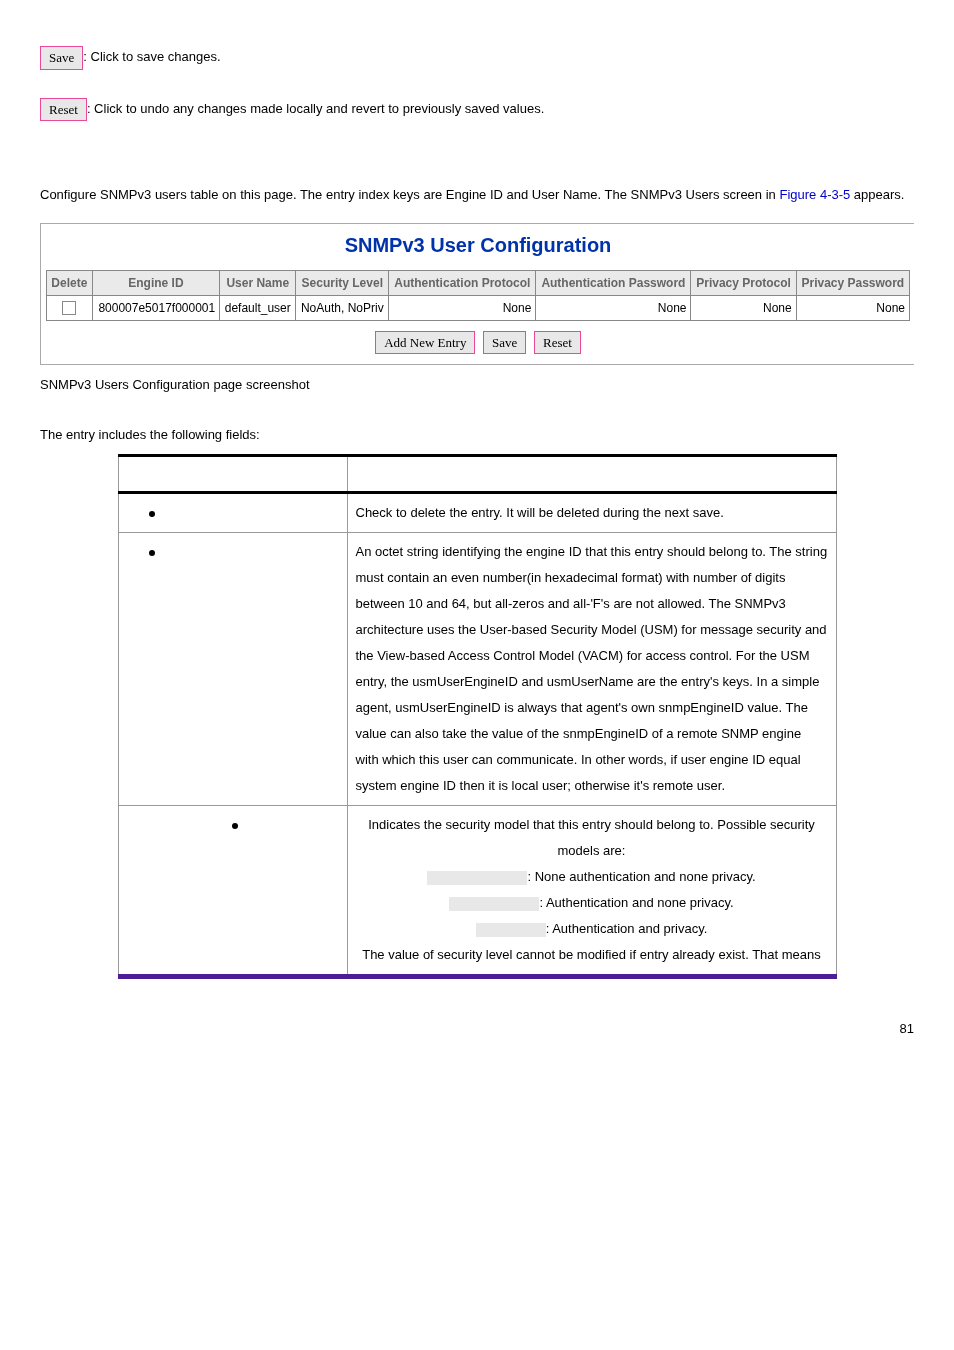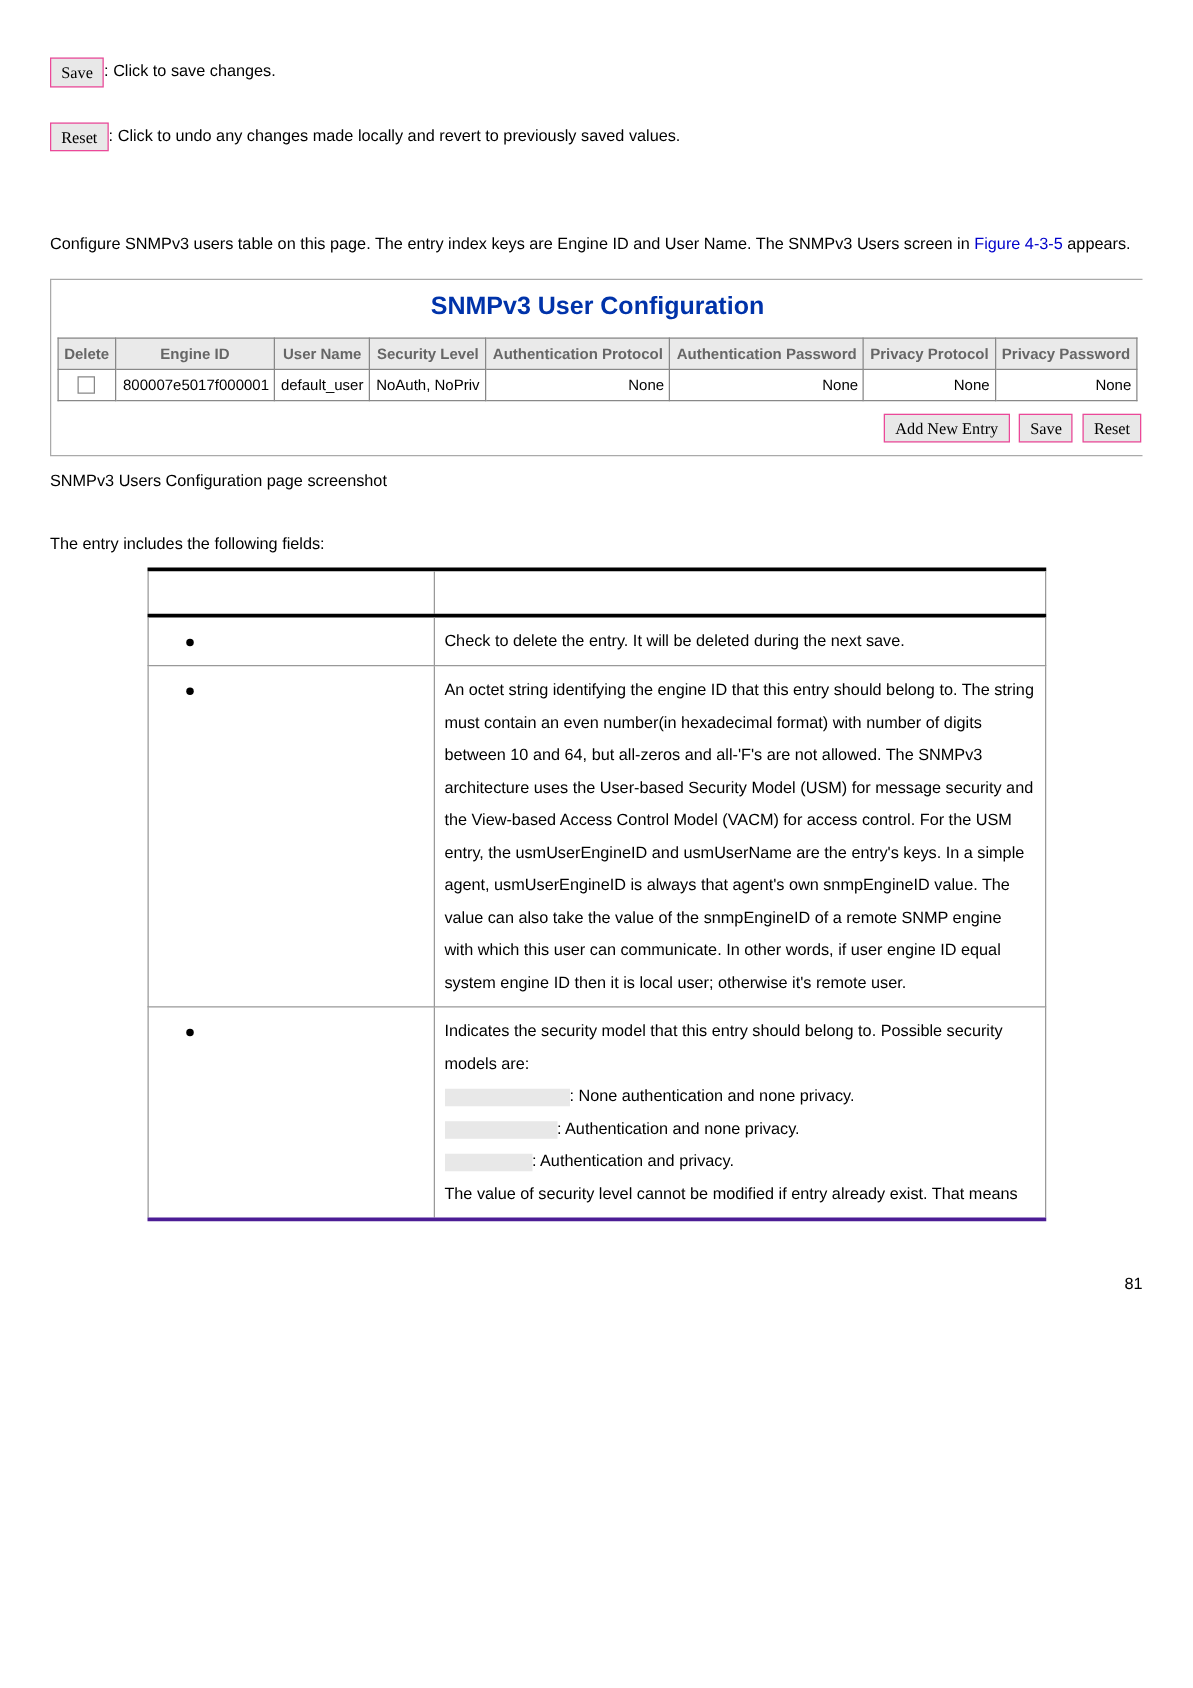--- a/index.html
+++ b/index.html
@@ -54,21 +54,21 @@
   }
   .grid th {
     background: #eaeaea;
     color: #666;
     font-weight: bold;
   }
   .grid td {
     color: #000;
   }
   .btn-row {
-    text-align: right;
+    text-align: center;
     padding: 10px 0;
   }
   .btn-row .btn-img { margin: 0 2px; }
   .checkbox {
     display: inline-block;
     width: 12px;
     height: 12px;
     border: 1px solid #888;
     background: #fff;
     vertical-align: middle;
@@ -90,21 +90,21 @@
     font-size: 13px;
     line-height: 2.0;
   }
   .fields-table thead tr th {
     background: #fff;
     border-top: 3px solid #000;
     border-bottom: 1px solid #999;
     height: 22px;
   }
   .fields-table tbody tr:first-child td { border-top: 3px solid #000; }
-  .fields-table tbody tr:last-child td { border-bottom: 3px solid #4c1d95; }
+  .fields-table tbody tr:last-child td { border-bottom: 5px solid #4c1d95; text-align: center; }
   .fields-table td:first-child {
     width: 190px;
     text-align: left;
     padding-left: 30px;
   }
   .bullet { display: inline-block; width: 6px; height: 6px; background:#000; border-radius:50%; margin-right: 18px; vertical-align: middle; }
   .placeholder-span {
     display: inline-block;
     background: #e8e8e8;
     height: 14px;

